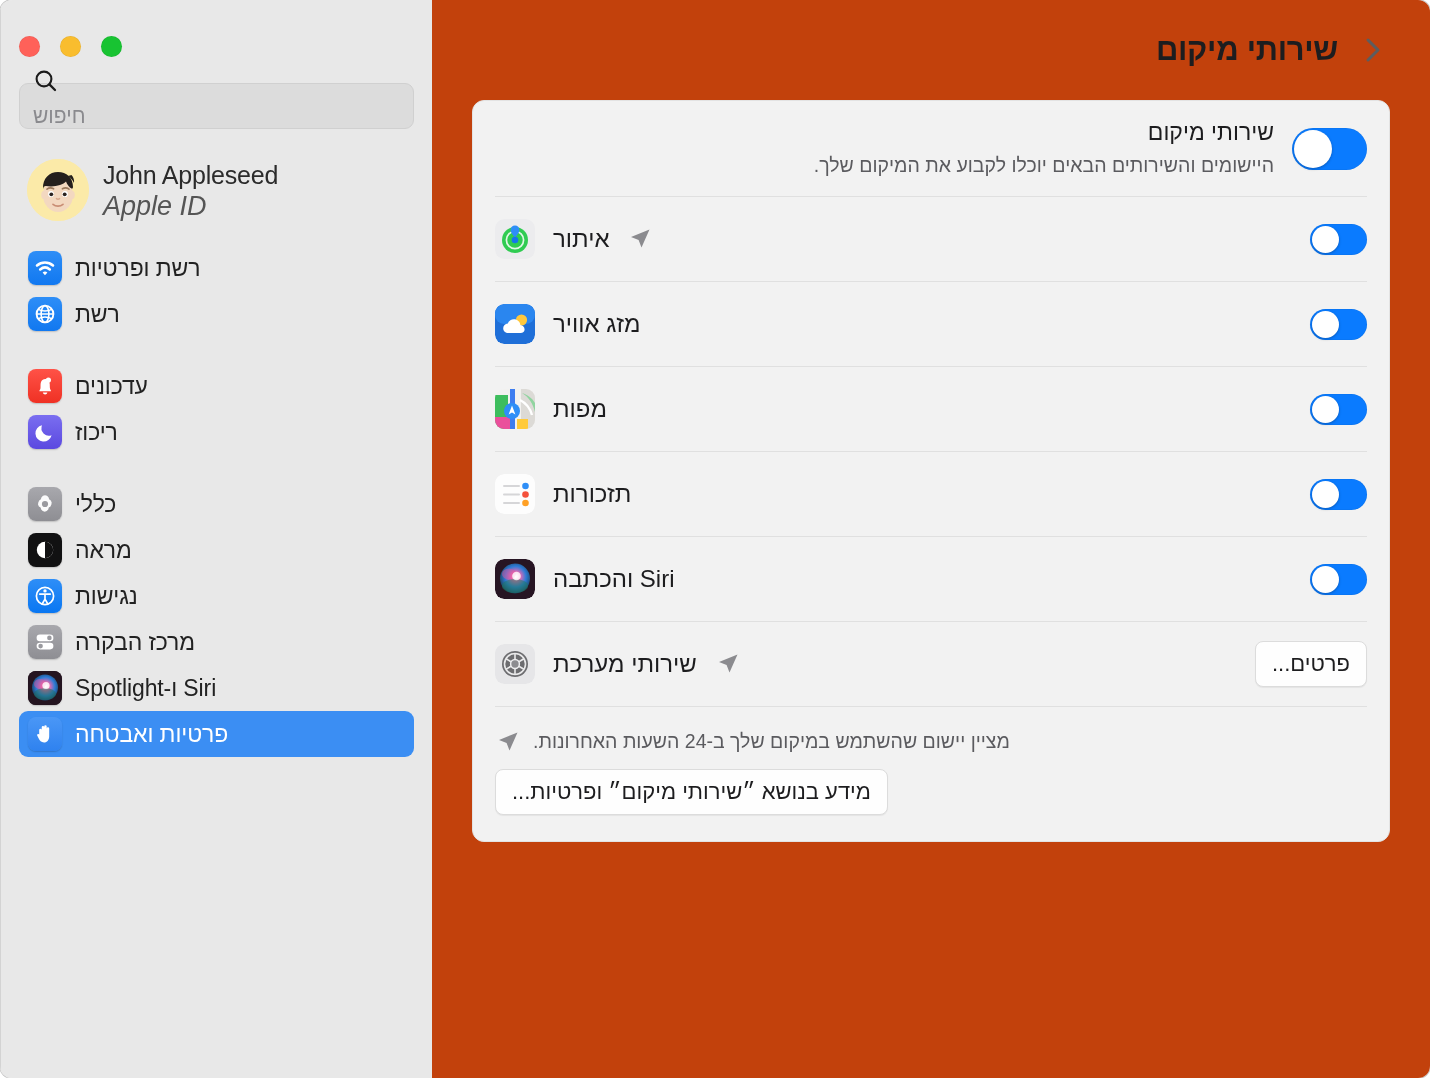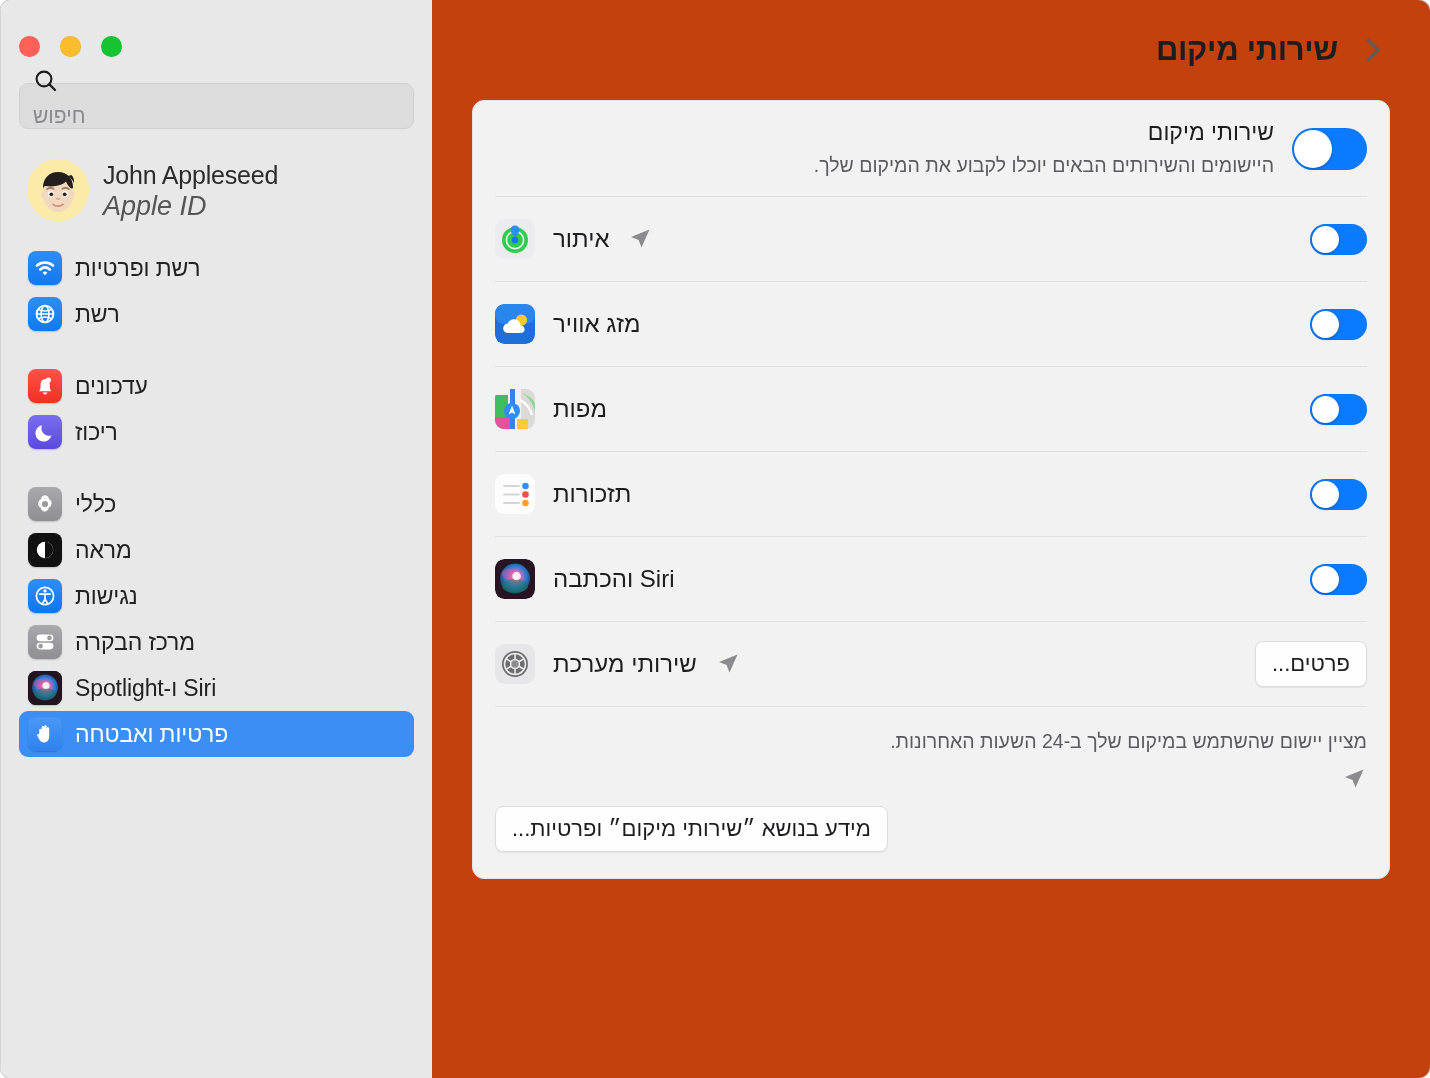--- a/index.html
+++ b/index.html
@@ -186,21 +186,21 @@
     box-shadow:0 1px 1px rgba(0,0,0,.06);
     font-family:inherit;
     font-size:22px;
     color:#1d1d1f;
     padding:9px 16px;
     white-space:nowrap;
     cursor:default;
   }
 
   .footnote-row{
-    display:flex;flex-direction:column;
+    display:flex;flex-direction:row;
     align-items:flex-start;
     gap:12px;
     padding:22px 22px 0 22px;
     justify-content:flex-end;
   }
   .footnote{
     font-size:19.5px;color:#5b5b5f;text-align:right;line-height:1.3;
   }
   .info-btn-row{padding:14px 22px 26px 22px;display:flex;justify-content:flex-end;}
 </style>

